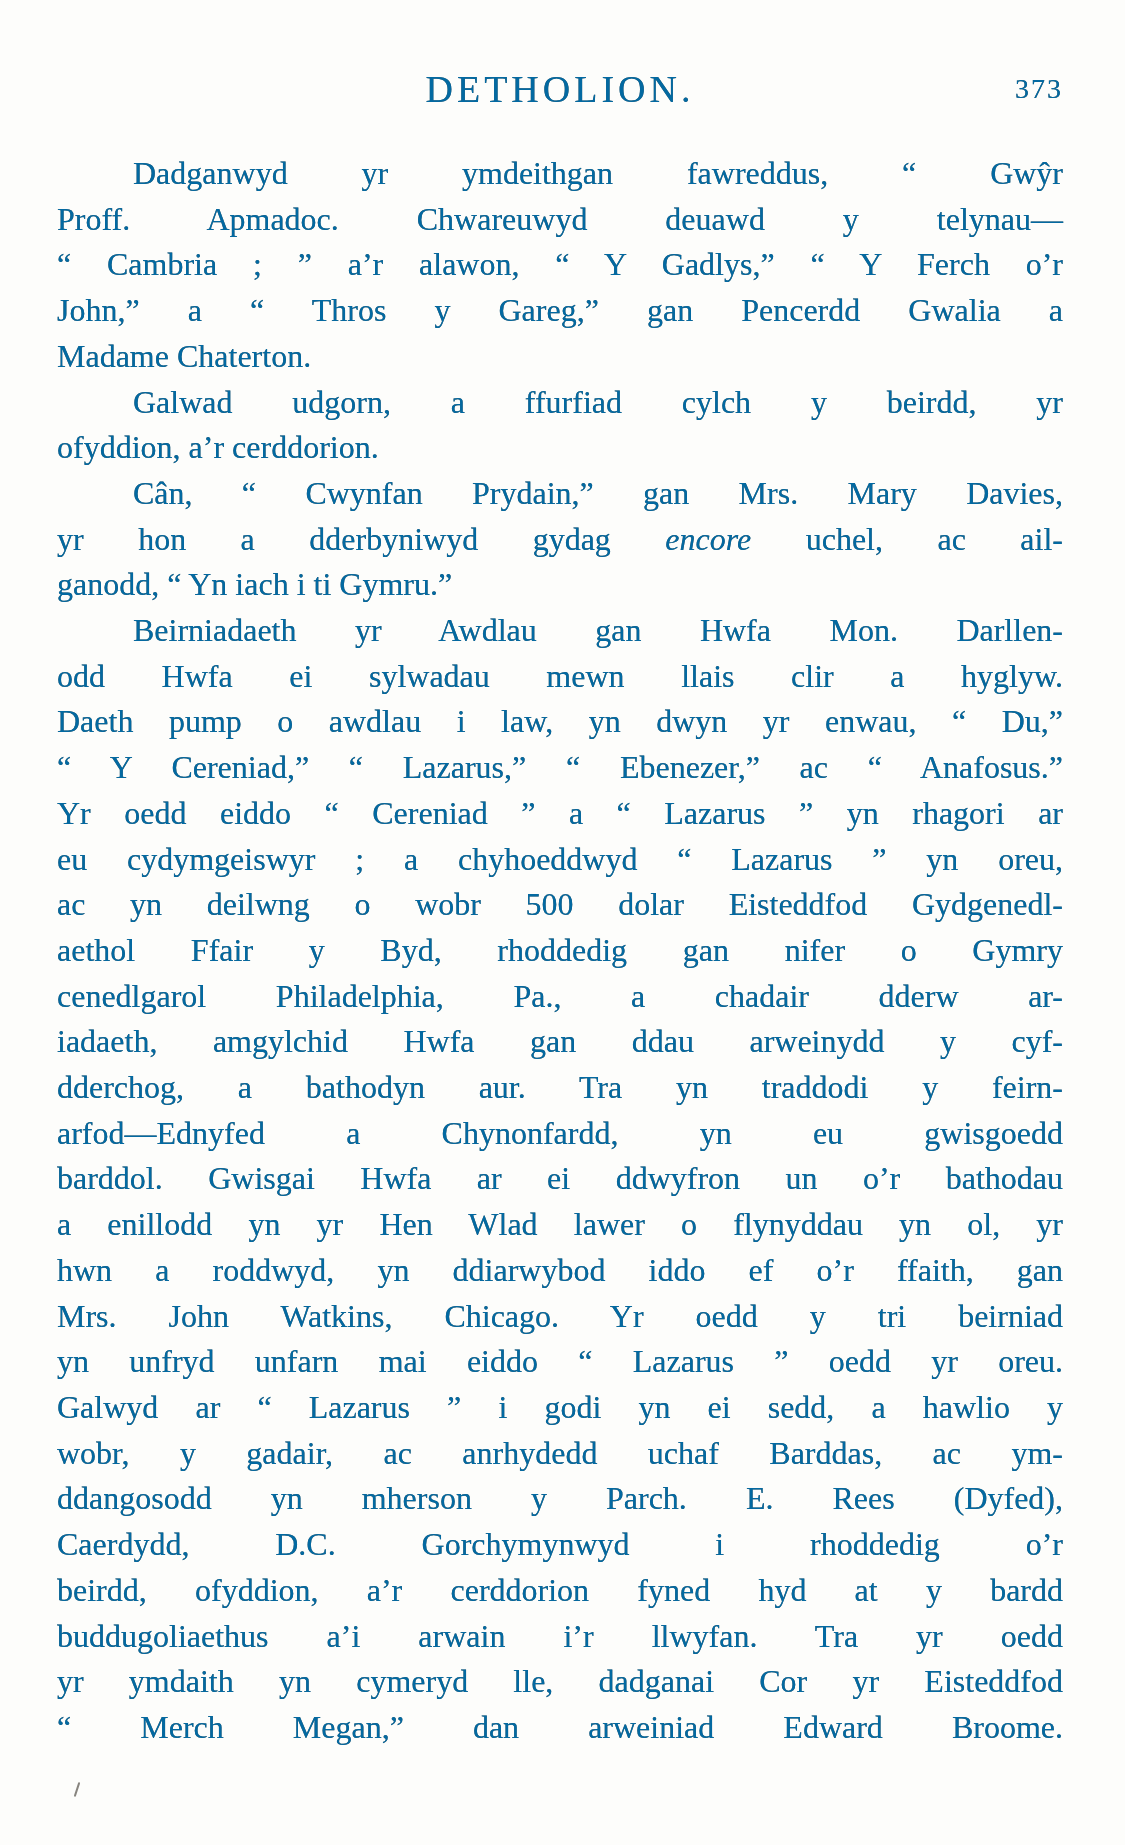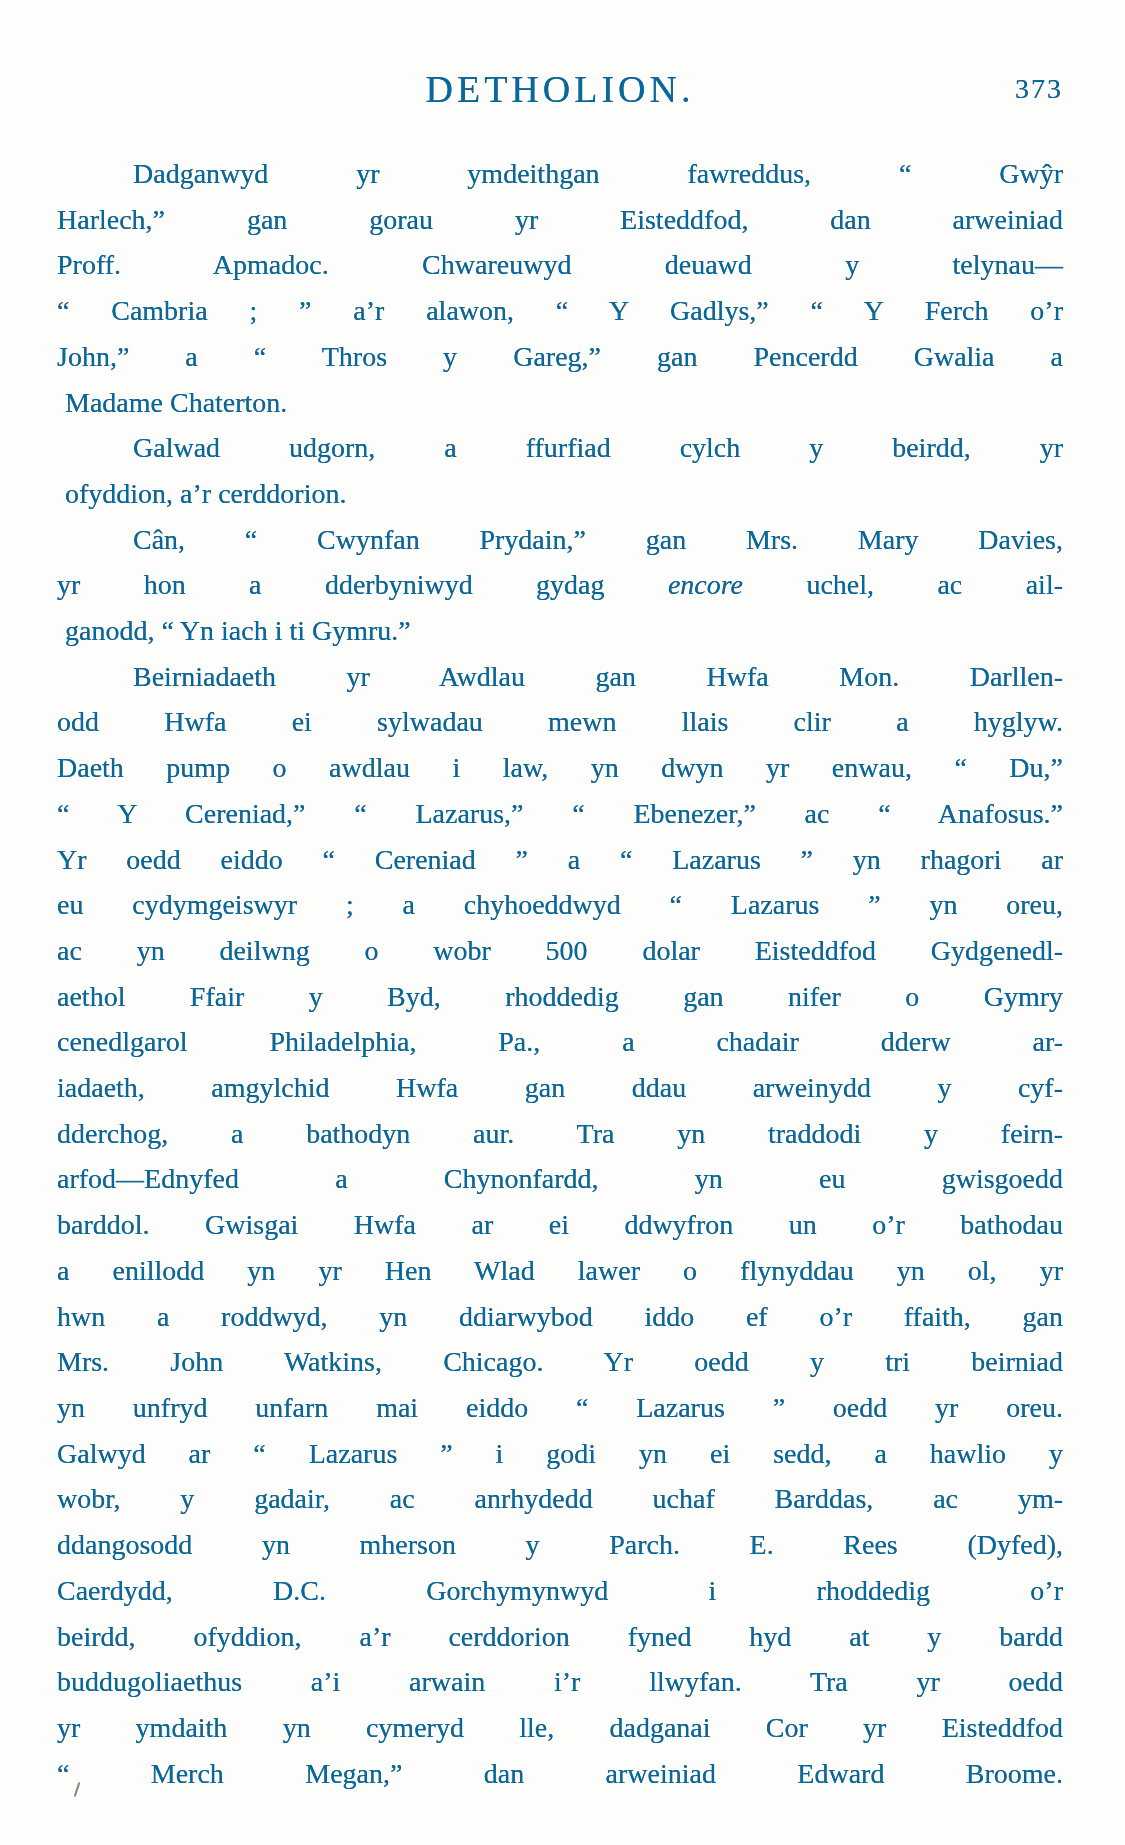--- a/index.html
+++ b/index.html
@@ -43,31 +43,30 @@
     line-height: 46px;
     letter-spacing: 2px;
   }
   .text-block {
     position: absolute;
     top: 151px;
     left: 57px;
     width: 1006px;
   }
   .line {
-    font-size: 28px;
+    font-size: 32px;
     line-height: 45.7px;
     text-align: justify;
     text-align-last: justify;
     text-justify: inter-word;
     white-space: normal;
     overflow: visible;
   }
   .line.endline {
     text-align-last: left;
-    margin-left: 8px;
   }
   .line.indent {
     text-indent: 76px;
   }
   .it {
     font-style: italic;
   }
   .scan-artifact {
     position: absolute;
     left: 76px;
@@ -84,21 +83,20 @@
 
 <div class="page">
   <div class="header">
     <span class="running-title">DETHOLION.</span>
     <span class="page-number">373</span>
   </div>
 
   <div class="text-block">
 
   <div class="line indent"><span>Dadganwyd yr ymdeithgan fawreddus, “ Gwŷr</span></div>
-      <div class="line"><span>Harlech,” gan gorau yr Eisteddfod, dan arweiniad</span></div>
       <div class="line"><span>Proff. Apmadoc.  Chwareuwyd deuawd y telynau—</span></div>
       <div class="line"><span>“ Cambria ; ” a’r alawon, “ Y Gadlys,” “ Y Ferch o’r</span></div>
       <div class="line"><span>John,” a “ Thros y Gareg,” gan Pencerdd Gwalia a</span></div>
       <div class="line endline"><span>Madame Chaterton.</span></div>
       <div class="line indent"><span>Galwad udgorn, a ffurfiad cylch y beirdd, yr</span></div>
       <div class="line endline"><span>ofyddion, a’r cerddorion.</span></div>
       <div class="line indent"><span>Cân, “ Cwynfan Prydain,” gan Mrs. Mary Davies,</span></div>
       <div class="line"><span>yr hon a dderbyniwyd gydag </span><span class="it">encore</span><span> uchel, ac ail-</span></div>
       <div class="line endline"><span>ganodd, “ Yn iach i ti Gymru.”</span></div>
       <div class="line indent"><span>Beirniadaeth yr Awdlau gan Hwfa Mon.  Darllen-</span></div>

